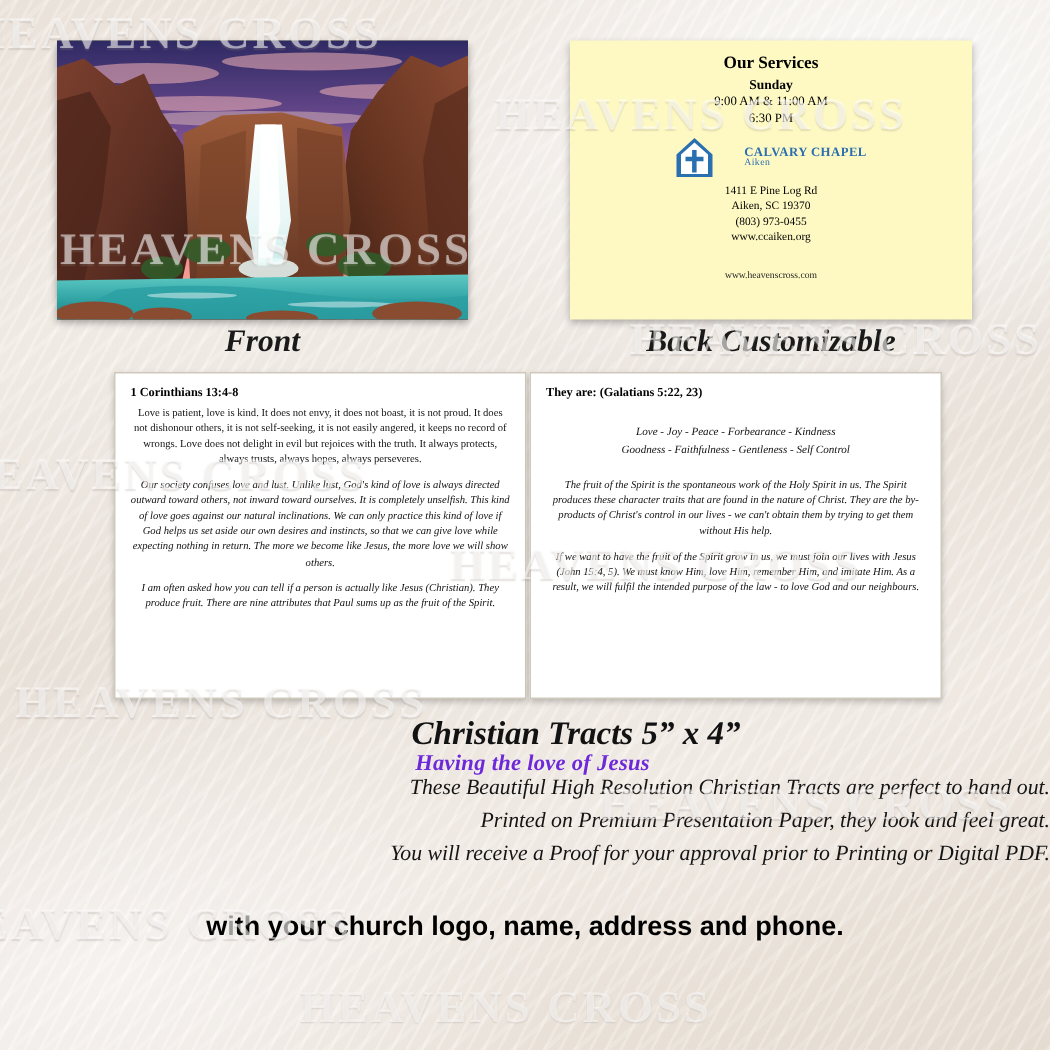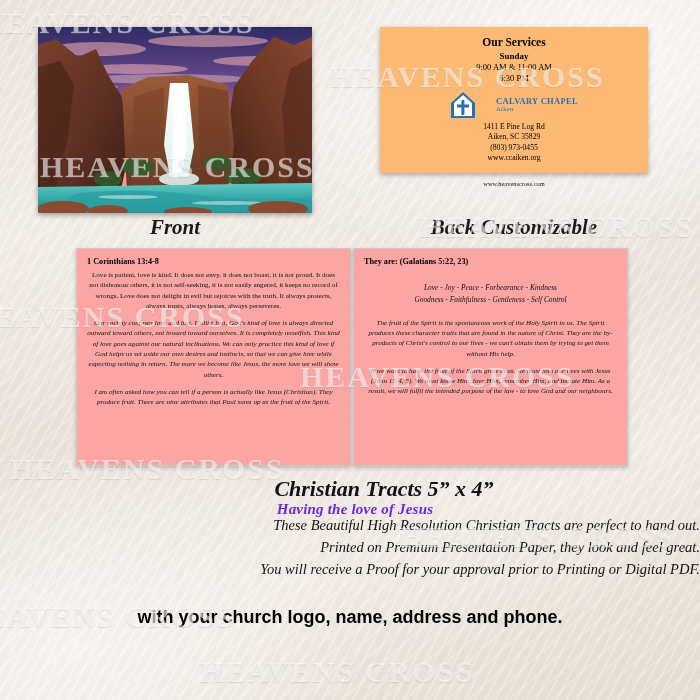--- a/index.html
+++ b/index.html
@@ -79,22 +79,22 @@
     overflow: hidden;
     background: #2b2b33;
   }
   .photo-svg { display: block; width: 274px; height: 186px; }
 
   .back-card {
     position: absolute;
     left: 380px;
     top: 0;
     width: 268px;
-    height: 146px;
-    background: #fdba74;
+    height: 186px;
+    background: #fef9c3;
     box-shadow: 0 2px 5px rgba(0,0,0,0.30);
     text-align: center;
     padding-top: 6px;
     box-sizing: border-box;
   }
   .svc-title {
     font-family: "Liberation Serif", serif;
     font-weight: bold;
     font-size: 11.5px;
     color: #000;
@@ -171,21 +171,21 @@
   .tract-row {
     position: absolute;
     top: 248px;
     left: 0;
     width: 700px;
     height: 220px;
   }
   .tract {
     position: absolute;
     top: 0;
-    background: #fca5a5;
+    background: #ffffff;
     border: 1px solid #cfc9bd;
     box-shadow: 0 2px 4px rgba(0,0,0,0.22);
     box-sizing: border-box;
     padding: 8px 10px 6px;
   }
   #tract-left  { left: 76px; width: 275px; height: 218px; }
   #tract-right { left: 353px; width: 275px; height: 218px; }
 
   .verse-ref {
     font-family: "Liberation Serif", serif;
@@ -375,21 +375,21 @@
           <rect x="7" y="13.5" width="12" height="3" fill="#2a6fb0"></rect>
         </svg>
         <div class="logo-name">
           <div class="l1">CALVARY CHAPEL</div>
           <div class="l2">Aiken</div>
         </div>
       </div>
 
       <div class="addr">
         <div>1411 E Pine Log Rd</div>
-        <div>Aiken, SC  35829</div>
+        <div>Aiken, SC  19370</div>
         <div>(803) 973-0455</div>
         <div>www.ccaiken.org</div>
       </div>
 
       <div class="web">www.heavenscross.com</div>
     </div>
 
     <div class="caption" id="caption-front">Front</div>
     <div class="caption" id="caption-back">Back Customizable</div>
   </div>

